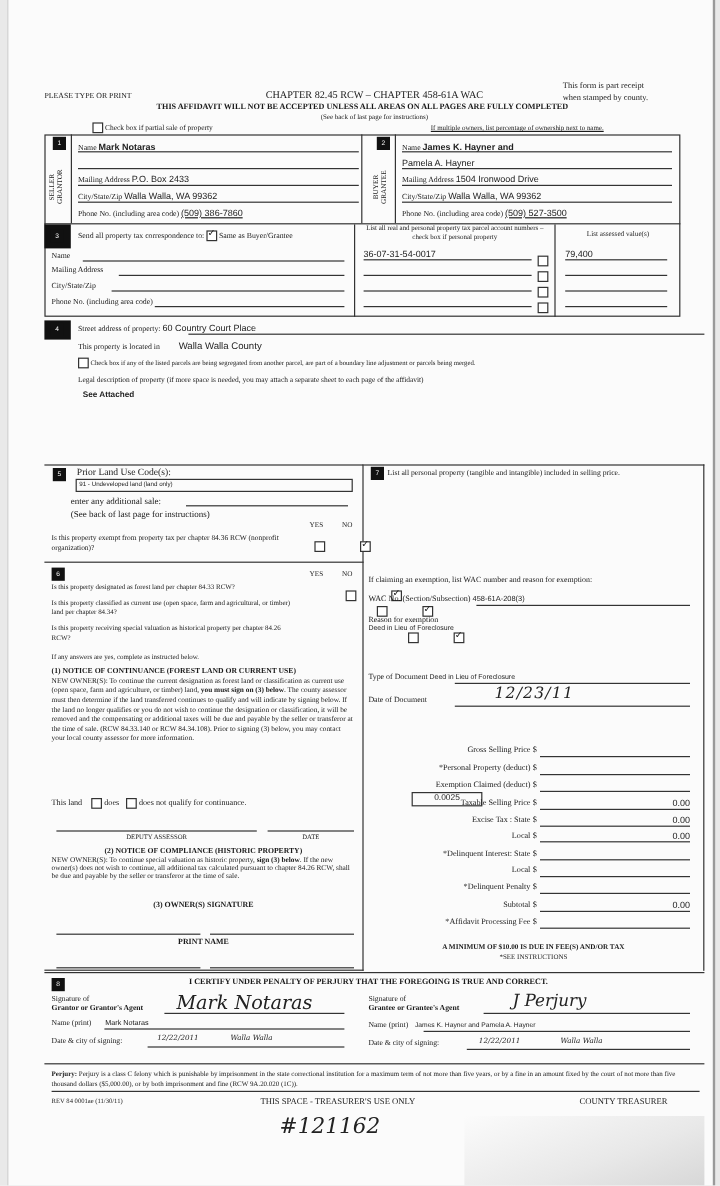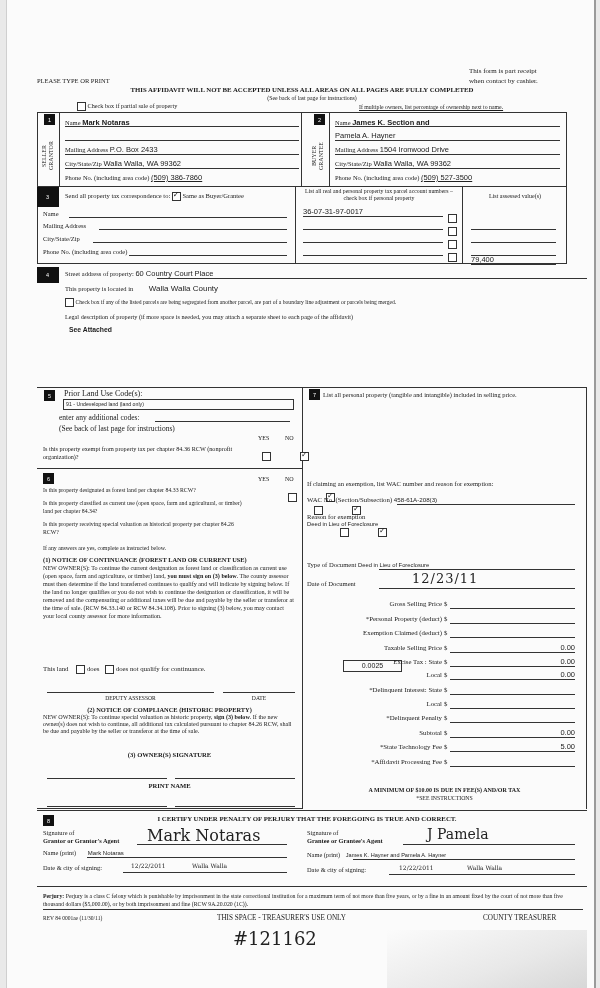--- a/index.html
+++ b/index.html
@@ -9,33 +9,34 @@
   .abs { position: absolute; }
   .sans { font-family: "Liberation Sans", sans-serif; }
   .fill { font-family: "Liberation Sans", sans-serif; font-size: 7.5px; color: #222; }
   .line { border-bottom: 1px solid #333; }
   .box { border: 1px solid #333; }
   .cb { display: inline-block; width: 9px; height: 9px; border: 1px solid #333; background: #fff; vertical-align: middle; position: relative; }
   .cb.checked::after { content: "\2713"; position: absolute; left: 0px; top: -3px; font-size: 8px; font-family: "DejaVu Sans", sans-serif; }
   .num { background: #111; color: #fff; font-size: 5.5px; width: 11px; height: 11px; display: flex; align-items: center; justify-content: center; font-family: "Liberation Sans", sans-serif; }
   .lbl { font-size: 6.5px; }
   .vert { writing-mode: vertical-rl; transform: rotate(180deg); font-size: 6px; text-align: center; line-height: 7px; }
-  .hand { font-family: "DejaVu Serif", serif; color: #222; }
+  .hand { font-family: "DejaVu Serif", serif; font-style: italic; color: #222; }
   .rightlabel { text-align: right; font-size: 6.8px; }
 </style>
 </head>
 <body>
 
 <div class="page">
 
   
 
   <div class="abs" style="left:30px;top:77px;font-size:6.5px;">PLEASE TYPE OR PRINT</div>
+  <div class="abs" style="left:180px;top:74px;width:250px;text-align:center;font-size:8.5px;">CHAPTER 82.45 RCW – CHAPTER 458-61A WAC</div>
   <div class="abs" style="left:462px;top:67px;font-size:7px;">This form is part receipt</div>
-  <div class="abs" style="left:462px;top:77px;font-size:7px;">when contact by cashier.</div>
+  <div class="abs" style="left:462px;top:77px;font-size:7px;">when stamped by county.</div>
   <div class="abs" style="left:60px;top:86px;width:470px;text-align:center;font-size:6.8px;font-weight:bold;">THIS AFFIDAVIT WILL NOT BE ACCEPTED UNLESS ALL AREAS ON ALL PAGES ARE FULLY COMPLETED</div>
   <div class="abs" style="left:200px;top:95px;width:210px;text-align:center;font-size:5.8px;">(See back of last page for instructions)</div>
   <div class="abs" style="left:70px;top:102px;font-size:6.2px;">
     <span class="cb"></span>
     <span>Check box if partial sale of property</span>
   </div>
   <div class="abs" style="left:352px;top:104px;font-size:5.8px;text-decoration:underline;">If multiple owners, list percentage of ownership next to name.</div>
 
   
   <div class="abs box" style="left:30px;top:112px;width:530px;height:152px;"></div>
@@ -72,21 +73,21 @@
 
   
   <div class="abs num" style="left:307px;top:114px;">2</div>
   <div class="abs" style="left:304px;top:130px;width:18px;height:52px;display:flex;">
     <div class="vert">BUYER</div>
     <div class="vert">GRANTEE</div>
   </div>
   <div class="abs" style="left:322px;top:112px;width:1px;height:74px;background:#333;"></div>
   <div class="abs lbl" style="left:328px;top:118px;">
     <span>Name</span>
-    <span class="fill" style="font-weight:bold;">James K. Section and</span>
+    <span class="fill" style="font-weight:bold;">James K. Hayner and</span>
   </div>
   <div class="abs line" style="left:328px;top:126px;width:225px;"></div>
   <div class="abs fill" style="left:328px;top:131px;">Pamela A. Hayner</div>
   <div class="abs line" style="left:328px;top:140px;width:225px;"></div>
   <div class="abs lbl" style="left:328px;top:145px;">
     <span>Mailing Address</span>
     <span class="fill">1504 Ironwood Drive</span>
   </div>
   <div class="abs line" style="left:328px;top:154px;width:225px;"></div>
   <div class="abs lbl" style="left:328px;top:159px;">
@@ -117,23 +118,23 @@
   <div class="abs lbl" style="left:36px;top:235px;">City/State/Zip</div>
   <div class="abs line" style="left:86px;top:242px;width:194px;"></div>
   <div class="abs lbl" style="left:36px;top:248px;">Phone No. (including area code)</div>
   <div class="abs line" style="left:122px;top:255px;width:158px;"></div>
 
   <div class="abs" style="left:292px;top:188px;width:160px;text-align:center;font-size:5.8px;line-height:7px;">List all real and personal property tax parcel account numbers – check box if personal property</div>
   <div class="abs" style="left:460px;top:193px;width:96px;text-align:center;font-size:6px;">List assessed value(s)</div>
 
   <div class="abs" style="left:296px;top:206px;width:258px;">
     <div style="position:relative;height:13px;">
-      <div class="abs fill line" style="left:0;top:1px;width:140px;height:10px;">36-07-31-97-0017</div>
+      <div class="abs fill line" style="left:0;top:1px;width:140px;height:10px;">36-07-31-54-0017</div>
       <span class="abs cb" style="left:145px;top:2px;"></span>
-      <div class="abs fill line" style="left:168px;top:1px;width:85px;height:10px;margin-top:48px;">79,400</div>
+      <div class="abs fill line" style="left:168px;top:1px;width:85px;height:10px;">79,400</div>
     </div>
     <div style="position:relative;height:13px;">
       <div class="abs fill line" style="left:0;top:1px;width:140px;height:10px;"></div>
       <span class="abs cb" style="left:145px;top:2px;"></span>
       <div class="abs fill line" style="left:168px;top:1px;width:85px;height:10px;"></div>
     </div>
     <div style="position:relative;height:13px;">
       <div class="abs fill line" style="left:0;top:1px;width:140px;height:10px;"></div>
       <span class="abs cb" style="left:145px;top:2px;"></span>
       <div class="abs fill line" style="left:168px;top:1px;width:85px;height:10px;"></div>
@@ -166,21 +167,21 @@
 
   
   <div class="abs" style="left:30px;top:387px;width:266px;height:422px;border:1px solid #333;border-left:none;"></div>
   <div class="abs" style="left:296px;top:387px;width:284px;height:422px;border-top:1px solid #333;border-right:1px solid #333;"></div>
 
   
   <div class="abs num" style="left:37px;top:390px;">5</div>
   <div class="abs" style="left:57px;top:389px;font-size:8px;">Prior Land Use Code(s):</div>
   <div class="abs box fill" style="left:56px;top:399px;width:231px;height:11px;font-size:5.2px;padding:1px 2px;">91 - Undeveloped land (land only)</div>
   <div class="abs" style="left:52px;top:413px;font-size:7.5px;">
-    <span>enter any additional codes:</span>
+    <span>enter any additional sale:</span>
   </div>
   <div class="abs line" style="left:148px;top:421px;width:135px;"></div>
   <div class="abs" style="left:52px;top:424px;font-size:7.5px;">(See back of last page for instructions)</div>
   <div class="abs" style="left:251px;top:435px;font-size:6px;">YES</div>
   <div class="abs" style="left:278px;top:435px;font-size:6px;">NO</div>
   <div class="abs" style="left:36px;top:445px;width:200px;font-size:6.2px;line-height:8px;">Is this property exempt from property tax per chapter 84.36 RCW (nonprofit organization)?</div>
   <span class="abs cb" style="left:255px;top:446px;"></span>
   <span class="abs cb checked" style="left:280px;top:446px;"></span>
 
   <div class="abs" style="left:30px;top:468px;width:266px;height:1px;background:#333;"></div>
@@ -246,21 +247,21 @@
     <span class="fill" style="font-size:5.8px;">Deed in Lieu of Foreclosure</span>
   </div>
   <div class="abs line" style="left:372px;top:569px;width:196px;"></div>
   <div class="abs" style="left:300px;top:580px;font-size:6.6px;">Date of Document</div>
   <div class="abs hand" style="left:405px;top:571px;font-size:13px;letter-spacing:1px;">12/23/11</div>
   <div class="abs line" style="left:372px;top:588px;width:196px;"></div>
 
   
   <div class="abs box fill" style="left:336px;top:660px;width:59px;height:12px;text-align:center;font-size:7px;line-height:10px;">0.0025</div>
 
-  <div class="abs" style="left:300px;top:598px;width:268px;text-decoration:underline;">
+  <div class="abs" style="left:300px;top:620px;width:268px;text-decoration:underline;">
     <div style="position:relative;height:15px;">
       <div class="abs rightlabel" style="left:0;width:135px;top:2px;">Gross Selling Price</div>
       <div class="abs" style="left:137px;top:2px;font-size:6.8px;">$</div>
       <div class="abs fill line" style="left:143px;top:1px;width:125px;height:10px;text-align:right;"></div>
     </div>
     <div style="position:relative;height:14px;">
       <div class="abs rightlabel" style="left:0;width:135px;top:2px;">*Personal Property (deduct)</div>
       <div class="abs" style="left:137px;top:2px;font-size:6.8px;">$</div>
       <div class="abs fill line" style="left:143px;top:1px;width:125px;height:10px;text-align:right;"></div>
     </div>
@@ -296,25 +297,20 @@
     </div>
     <div style="position:relative;height:15px;">
       <div class="abs rightlabel" style="left:0;width:135px;top:2px;">*Delinquent Penalty</div>
       <div class="abs" style="left:137px;top:2px;font-size:6.8px;">$</div>
       <div class="abs fill line" style="left:143px;top:1px;width:125px;height:10px;text-align:right;"></div>
     </div>
     <div style="position:relative;height:14px;">
       <div class="abs rightlabel" style="left:0;width:135px;top:2px;">Subtotal</div>
       <div class="abs" style="left:137px;top:2px;font-size:6.8px;">$</div>
       <div class="abs fill line" style="left:143px;top:1px;width:125px;height:10px;text-align:right;">0.00</div>
-    </div>
-    <div style="position:relative;height:15px;">
-      <div class="abs rightlabel" style="left:0;width:135px;top:2px;">*State Technology Fee</div>
-      <div class="abs" style="left:137px;top:2px;font-size:6.8px;">$</div>
-      <div class="abs fill line" style="left:143px;top:1px;width:125px;height:10px;text-align:right;">5.00</div>
     </div>
     <div style="position:relative;height:14px;">
       <div class="abs rightlabel" style="left:0;width:135px;top:2px;">*Affidavit Processing Fee</div>
       <div class="abs" style="left:137px;top:2px;font-size:6.8px;">$</div>
       <div class="abs fill line" style="left:143px;top:1px;width:125px;height:10px;text-align:right;"></div>
     </div>
   </div>
 
   <div class="abs" style="left:300px;top:787px;width:275px;text-align:center;font-size:6px;font-weight:bold;">A MINIMUM OF $10.00 IS DUE IN FEE(S) AND/OR TAX</div>
   <div class="abs" style="left:300px;top:795px;width:275px;text-align:center;font-size:5.8px;">*SEE INSTRUCTIONS</div>
@@ -337,21 +333,21 @@
   <div class="abs line" style="left:80px;top:857px;width:200px;"></div>
   <div class="abs" style="left:36px;top:864px;font-size:6.4px;">Date &amp; city of signing:</div>
   <div class="abs hand" style="left:124px;top:862px;font-size:6px;">12/22/2011</div>
   <div class="abs hand" style="left:185px;top:862px;font-size:6px;">Walla Walla</div>
   <div class="abs line" style="left:116px;top:872px;width:164px;"></div>
 
   <div class="abs" style="left:300px;top:829px;font-size:6.4px;line-height:8px;">
     <div>Signature of</div>
     <div style="font-weight:bold;">Grantee or Grantee's Agent</div>
   </div>
-  <div class="abs hand" style="left:420px;top:826px;font-size:14px;">J Pamela</div>
+  <div class="abs hand" style="left:420px;top:826px;font-size:14px;">J Perjury</div>
   <div class="abs line" style="left:396px;top:844px;width:172px;"></div>
   <div class="abs" style="left:300px;top:851px;font-size:6.4px;">
     <span>Name (print)</span>
     <span class="fill" style="margin-left:4px;font-size:5.6px;">James K. Hayner and Pamela A. Hayner</span>
   </div>
   <div class="abs line" style="left:346px;top:859px;width:222px;"></div>
   <div class="abs" style="left:300px;top:866px;font-size:6.4px;">Date &amp; city of signing:</div>
   <div class="abs hand" style="left:392px;top:864px;font-size:6px;">12/22/2011</div>
   <div class="abs hand" style="left:460px;top:864px;font-size:6px;">Walla Walla</div>
   <div class="abs line" style="left:382px;top:874px;width:186px;"></div>

